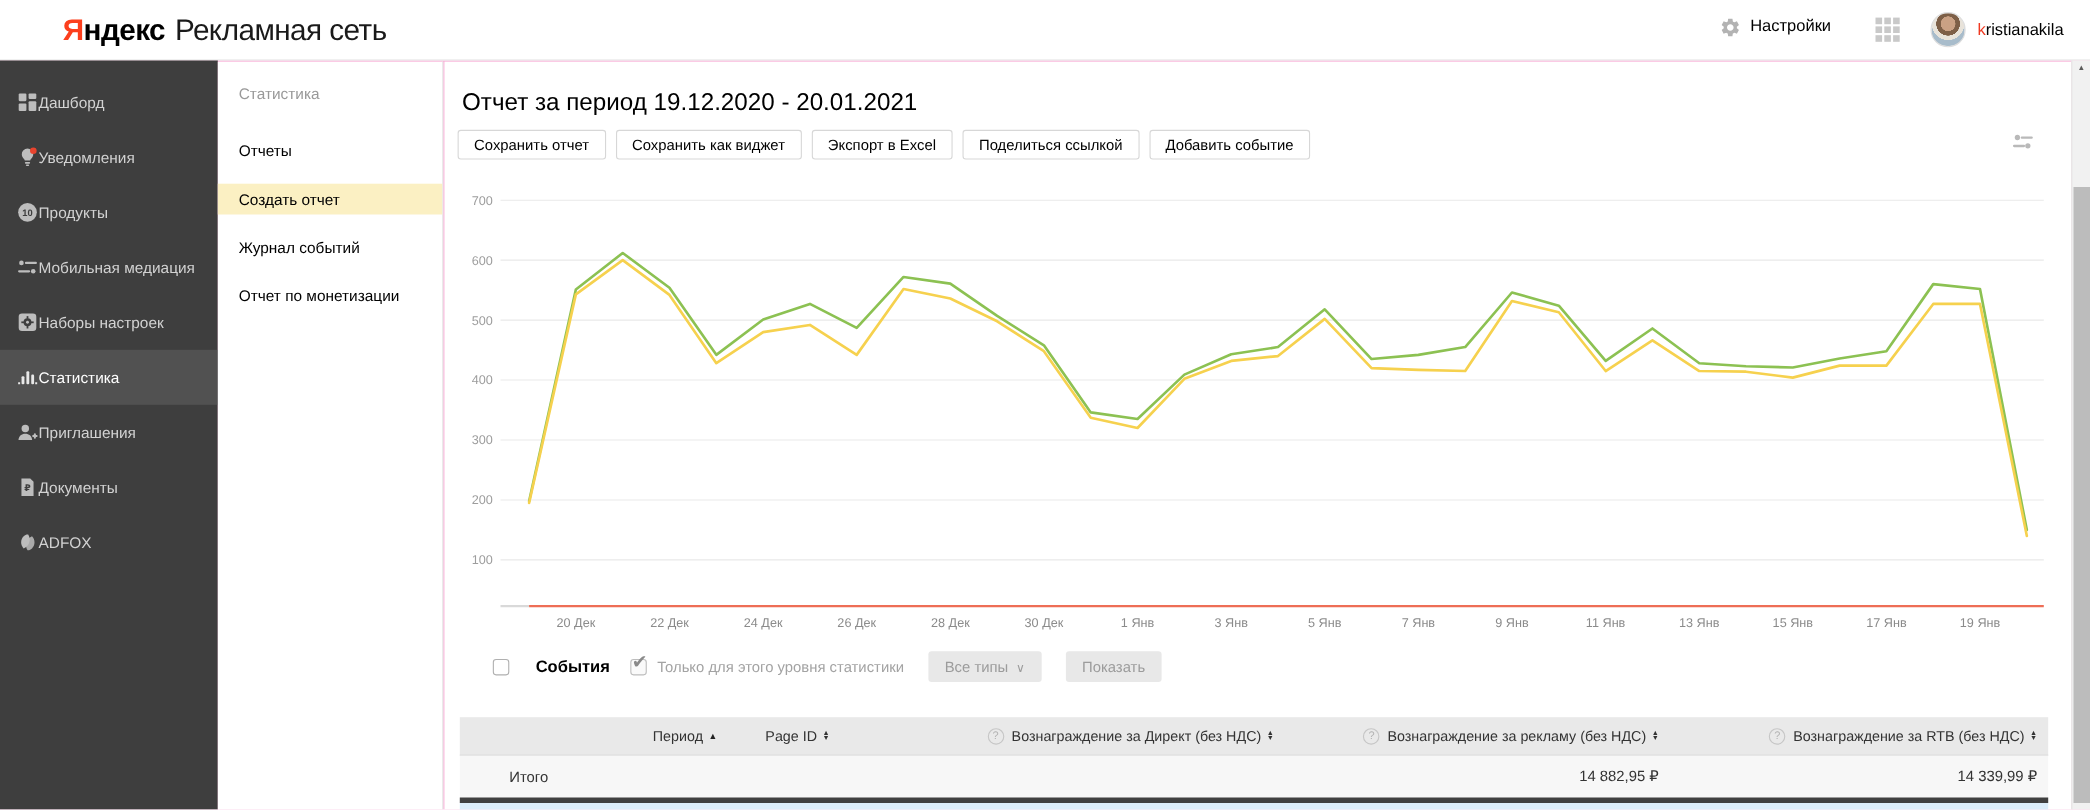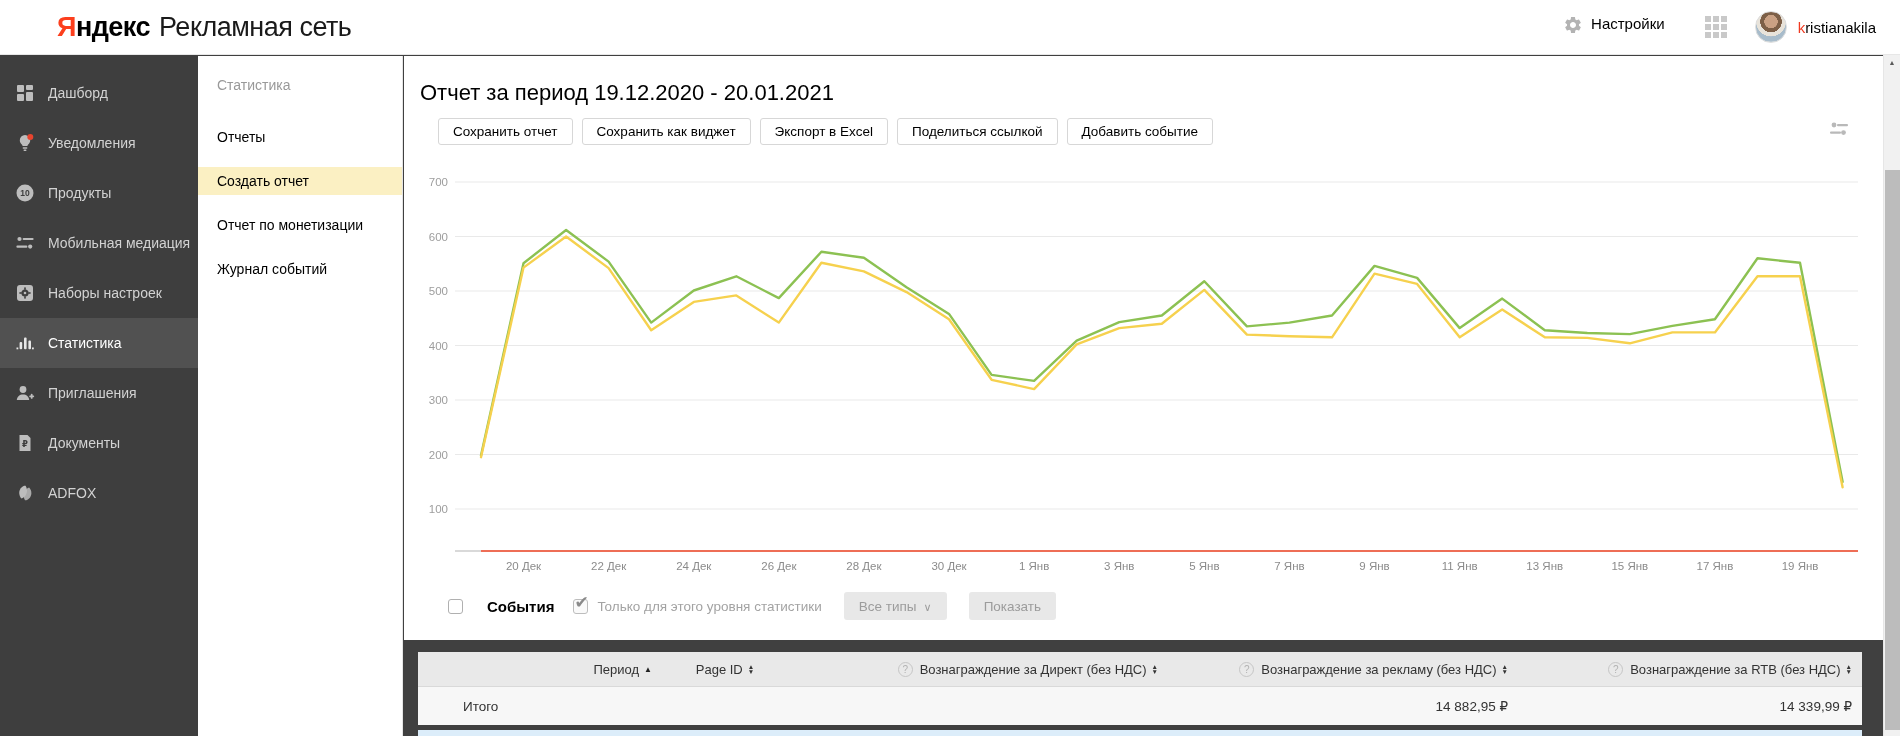--- a/index.html
+++ b/index.html
@@ -1,18 +1,18 @@
 <!DOCTYPE html>
 <html><head>
 <meta charset="utf-8">
 <style>
   * { margin:0; padding:0; box-sizing:border-box; }
   html,body { width:1900px; height:736px; overflow:hidden; background:#fff;
               font-family:"Liberation Sans","DejaVu Sans",sans-serif; }
-  .screen { position:relative; width:1900px; height:736px; background:#404040; }
+  .screen { position:relative; width:1900px; height:736px; background:#f9a8d4; }
 
   
   .topbar { position:absolute; left:0; top:0; width:1900px; height:55px; background:#fff;
             border-bottom:1px solid #e7e7e7; display:flex; align-items:center; }
   .logo { margin-left:57px; font-size:27px; letter-spacing:-0.5px; cursor:pointer; white-space:nowrap; }
   .logo b { font-weight:700; color:#000; }
   .logo b .acc { color:#fc3f1d; }
   .logo .prod { font-weight:400; color:#1a1a1a; margin-left:9px; }
   .top-right { margin-left:auto; display:flex; align-items:center; padding-right:24px; }
   .settings-wrap { display:flex; align-items:flex-start; cursor:pointer; }
@@ -25,35 +25,35 @@
             background:radial-gradient(circle at 50% 32%, #caa184 0 26%, #7d5f47 27% 42%, #e8e3da 43% 58%, #a8bccb 59% 78%, #c3d2da 79%);
             border:1px solid #ddd; }
   .username { font-size:15px; color:#000; margin-left:11px; cursor:pointer; }
   .username .acc { color:#f03a21; }
 
   
   .sidebar { position:absolute; left:0; top:55px; width:198px; height:681px; background:#3e3e3e; padding-top:13px; }
   .side-item { height:50px; display:flex; align-items:center; cursor:pointer; color:#d2d2d2; }
   .side-item .ic { width:20px; height:20px; margin-left:15px; flex:none; }
   .side-item .ic svg { width:20px; height:20px; fill:#bdbdbd; }
-  .side-item .lbl { font-size:14px; margin-left:13px; white-space:nowrap; }
+  .side-item .lbl { font-size:14px; white-space:nowrap; }
   .side-item.active { background:#515151; color:#ffffff; }
   .side-item.active .ic svg { fill:#e8e8e8; }
 
   
   .subnav { position:absolute; left:198px; top:56px; width:205px; height:680px; background:#fff;
             border-right:1px solid #e5e5e5; padding-top:21px; }
   .subnav-title { font-size:14px; color:#999; padding:0 0 14px 19px; }
   .subnav-item { font-size:14px; color:#000; padding:6px 0 6px 19px; cursor:pointer; white-space:nowrap;margin-top:16px; }
   .subnav-item.active { background:#fbf0c3; }
 
   
-  .main { position:absolute; left:404px; top:56px; width:1479px; height:584px; background:#fff; }
+  .main { position:absolute; left:404px; top:56px; width:1479px; height:680px; background:#fff; }
   .report-title { position:absolute; left:16px; top:24px; font-size:22px; color:#000; font-weight:400; }
-  .actions { position:absolute; left:34px; top:62px; display:flex; gap:9px; }
+  .actions { position:absolute; left:12px; top:62px; display:flex; gap:9px; }
   .act { font-family:inherit; font-size:13.5px; color:#000; background:#fff; border:1px solid #d7d7d7;
          border-radius:3px; padding:5px 14px; height:27px; cursor:pointer; white-space:nowrap; }
   .chart-tune { position:absolute; left:1423px; top:64px; width:24px; height:20px; cursor:pointer; }
   .chart-tune svg { width:24px; height:20px; fill:#b9b9b9; }
 
   .chart-wrap { position:absolute; left:13px; top:82px; width:1448px; height:440px; }
 
   
   .controls { position:absolute; left:44px; top:536px; display:flex; align-items:center; height:28px; }
   .cb { position:relative; width:15px; height:15px; border:1px solid #b0b0b0; border-radius:3px;
@@ -207,22 +207,22 @@
             <path d="M11.4 17.2c4.2-1.6 6-6 4.4-10.2-.4-1-1-1.9-1.7-2.6-3.3 1.3-5.5 4.5-5.5 8.1 0 1.6.5 3.2 1.4 4.7z" opacity=".85"></path>
           </svg></span>
       <span class="lbl">ADFOX</span>
     </div>
   </div>
 
   <div class="subnav">
     <div class="subnav-title">Статистика</div>
     <div class="subnav-item">Отчеты</div>
     <div class="subnav-item active">Создать отчет</div>
+    <div class="subnav-item">Журнал событий</div>
     <div class="subnav-item">Отчет по монетизации</div>
-    <div class="subnav-item">Журнал событий</div>
   </div>
 
   <div class="main">
     <div class="report-title">Отчет за период 19.12.2020 - 20.01.2021</div>
 
     <div class="actions">
       <button class="act">Сохранить отчет</button>
       <button class="act">Сохранить как виджет</button>
       <button class="act">Экспорт в Excel</button>
       <button class="act">Поделиться ссылкой</button>

